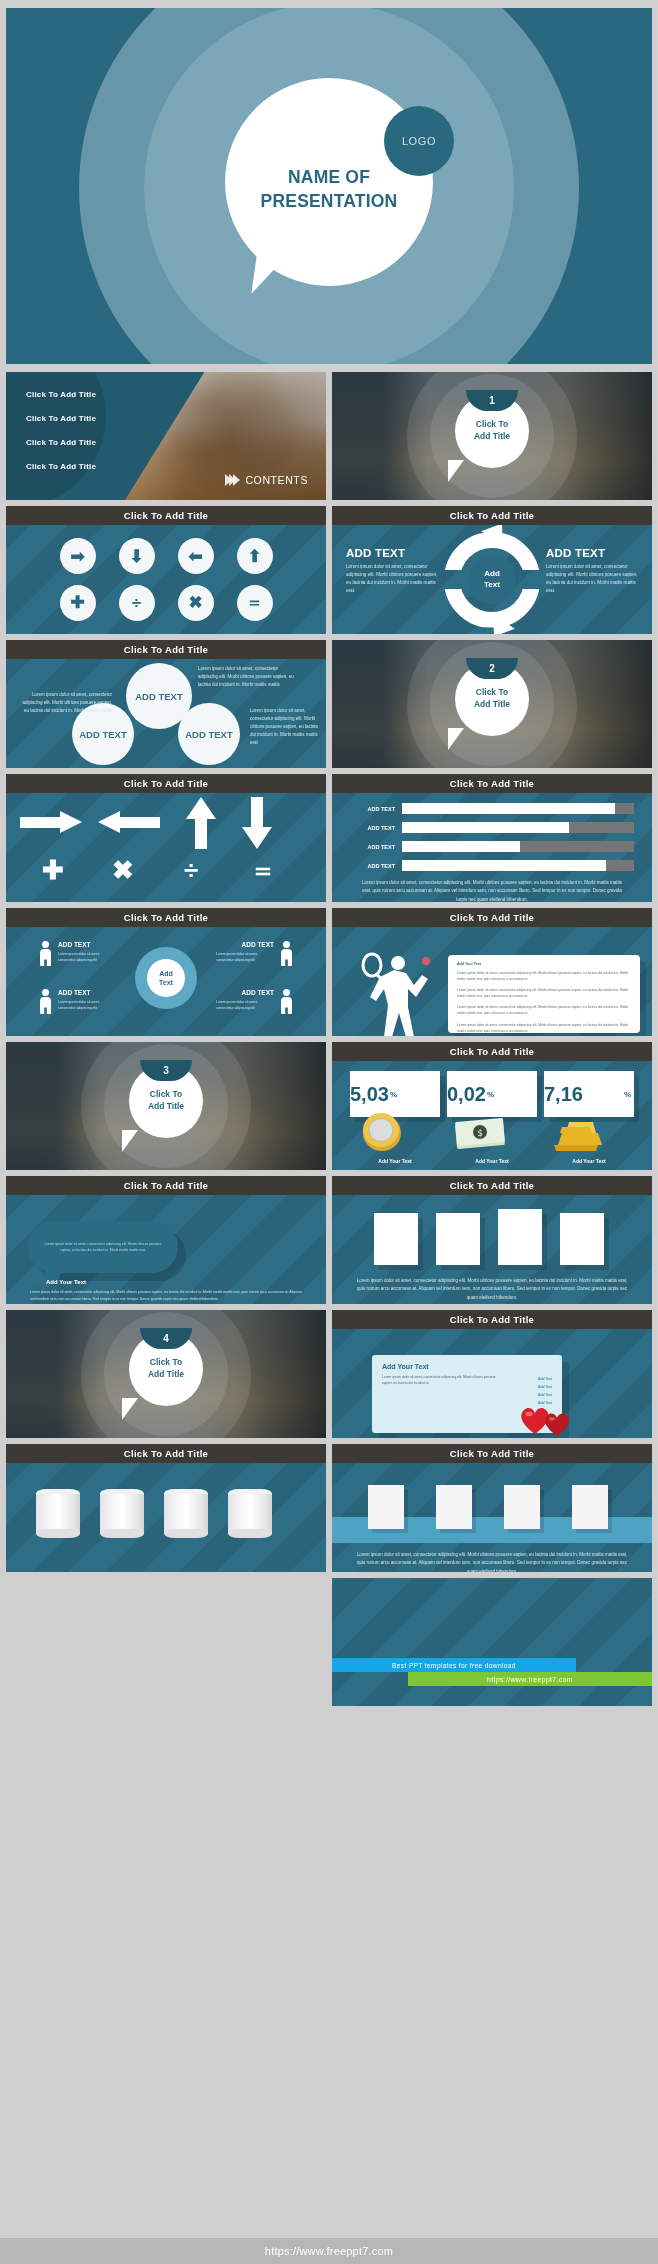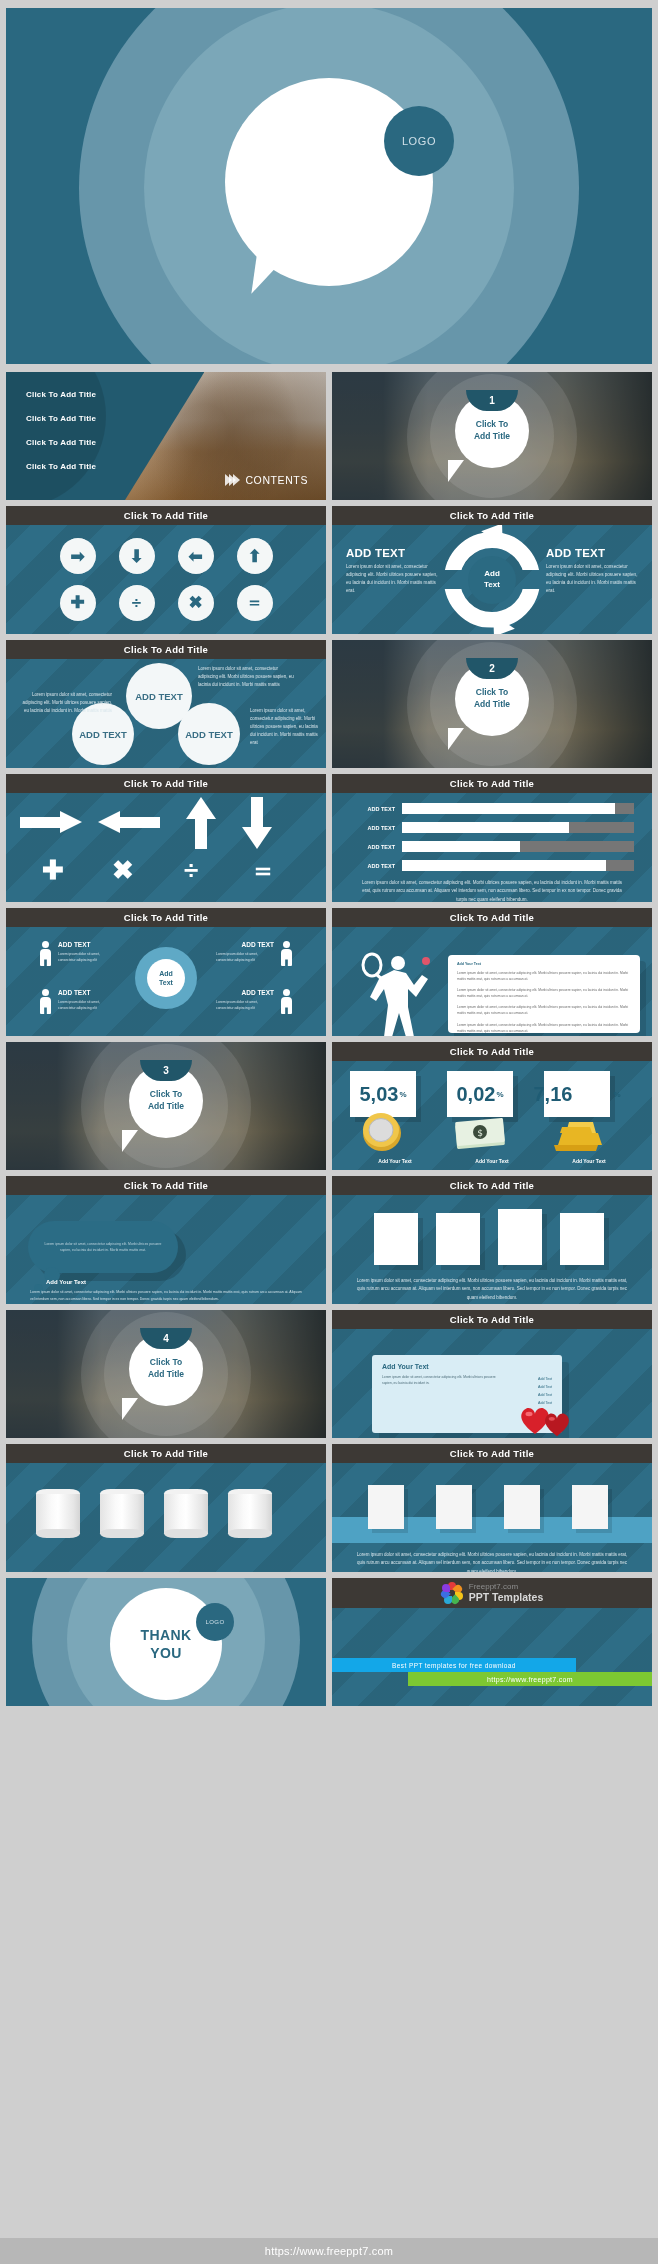--- a/index.html
+++ b/index.html
@@ -241,22 +241,22 @@
     position:absolute; right:12px; top:28px; width:192px; height:78px;
     background:#ffffff; border-radius:4px; z-index:5; padding:7px 9px;
     box-shadow: 6px 6px 0 rgba(0,0,0,.12);
   }
   .tennis-card .hd { color:#2a6880; font-size:3.6px; font-weight:bold; margin-bottom:4px;}
   .tennis-card .pp { color:#6a6a6a; font-size:3.3px; line-height:1.85; margin-bottom:5px;}
   .player { position:absolute; left:22px; top:22px; width:86px; height:92px; z-index:5; }
 
   
   .pct-card {
-    position:absolute; background:#ffffff; width:66px; height:46px; z-index:5;
-    display:flex; align-items:center; justify-content:center;
+    position:absolute; background:#ffffff; width:90px; height:46px; z-index:5;
+    display:flex; align-items:center; justify-content:flex-start;
     color:#1f5c74; font-weight:bold; font-size:20px;
     box-shadow: 5px 5px 0 rgba(0,0,0,.14);
   }
   .pct-card sup { font-size:8px; font-weight:bold; margin-left:1px; }
   .pct-cap { position:absolute; color:#ffffff; font-size:5px; font-weight:bold; z-index:6; text-align:center; width:90px;}
 
   
   .thought {
     position:absolute; left:22px; top:26px; width:150px; height:52px;
     background:#2b6c85; border-radius:26px; z-index:5;
@@ -330,20 +330,24 @@
 
 <div class="page">
 
   <div class="slide" id="cover">
     <div class="ring ring1"></div>
     <div class="ring ring2"></div>
     <div class="bubble-tail"></div>
     <div class="bubble"></div>
     <div class="logo-dot">
       <span>LOGO</span>
+    </div>
+    <div class="cover-title">
+      <div>NAME OF</div>
+      <div>PRESENTATION</div>
     </div>
   </div>
 
   <div class="slide" style="left:6px; top:372px; width:320px; height:128px;">
     <div class="photo-interior"></div>
     <div class="contents-panel">
         <div class="shade"></div>
       </div>
     <ul class="contents-list">
       <li>Click To Add Title</li>
@@ -779,51 +783,23 @@
     <div class="body-area">
       <div class="band" style="top:54px;"></div>
       <div class="sheet" style="left:36px;top:22px;width:36px;height:44px;"></div>
       <div class="sheet" style="left:104px;top:22px;width:36px;height:44px;"></div>
       <div class="sheet" style="left:172px;top:22px;width:36px;height:44px;"></div>
       <div class="sheet" style="left:240px;top:22px;width:36px;height:44px;"></div>
       <div class="para" style="left:24px;right:24px;top:88px;">Lorem ipsum dolor sit amet, consectetur adipiscing elit. Morbi ultrices posuere sapien, eu lacinia dui incidunt in. Morbi mattis mattis erat, quis rutrum arcu accumsan at. Aliquam vel interdum sem, non accumsan libero. Sed tempor in ex non tempor. Donec gravida turpis nec quam eleifend bibendum.</div>
     </div>
   </div>
 
-  <div class="slide" style="left:6px; top:1578px; width:320px; height:128px; background:#2a6880;">
-    <div class="ty-ring" style="width:268px;height:268px;left:26px;top:-72px;background:#6796aa;"></div>
-    <div class="ty-ring" style="width:198px;height:198px;left:61px;top:-38px;background:#7ba7b8;"></div>
-    <div style="position:absolute;left:134px;top:66px;width:0;height:0;border-left:16px solid #ffffff;border-bottom:22px solid transparent;transform:rotate(8deg);z-index:3;"></div>
-    <div style="position:absolute;width:112px;height:112px;border-radius:50%;left:104px;top:10px;background:#ffffff;z-index:3;"></div>
-    <div style="position:absolute;width:38px;height:38px;border-radius:50%;background:#2a6880;left:190px;top:25px;z-index:4;display:flex;align-items:center;justify-content:center;color:#cfe0e8;font-size:6px;letter-spacing:.4px;">
-      <span>LOGO</span>
-    </div>
-    <div style="position:absolute;z-index:5;left:104px;top:48px;width:112px;text-align:center;color:#2a6880;font-size:14px;font-weight:bold;line-height:1.3;letter-spacing:.4px;">
-      <div>THANK</div>
-      <div>YOU</div>
-    </div>
-  </div>
 
   <div class="slide" style="left:332px; top:1578px; width:320px; height:128px;">
     <div class="stripes"></div>
-    <div class="brand-bar">
-      <div class="flower">
-        <i style="background:#e23b3b;left:7px;top:0;transform:rotate(0deg);"></i>
-        <i style="background:#f0901f;left:13px;top:3px;transform:rotate(45deg);"></i>
-        <i style="background:#f5c518;left:14px;top:10px;transform:rotate(90deg);"></i>
-        <i style="background:#46b450;left:10px;top:14px;transform:rotate(135deg);"></i>
-        <i style="background:#2aa9d8;left:3px;top:14px;transform:rotate(180deg);"></i>
-        <i style="background:#3b6fe2;left:0px;top:8px;transform:rotate(225deg);"></i>
-        <i style="background:#8a3be2;left:1px;top:2px;transform:rotate(270deg);"></i>
-      </div>
-      <div class="brand-txt">
-        <div class="t1">Freeppt7.com</div>
-        <div class="t2">PPT Templates</div>
-      </div>
-    </div>
     <div class="promo-blue" style="left:0;top:80px;width:244px;height:14px;">
       <span>Best PPT templates for free download</span>
     </div>
     <div class="promo-green" style="left:76px;top:94px;right:0;height:14px;">
       <span>https://www.freeppt7.com</span>
     </div>
   </div>
 
   <div class="footer-url">
     <span>https://www.freeppt7.com</span>

